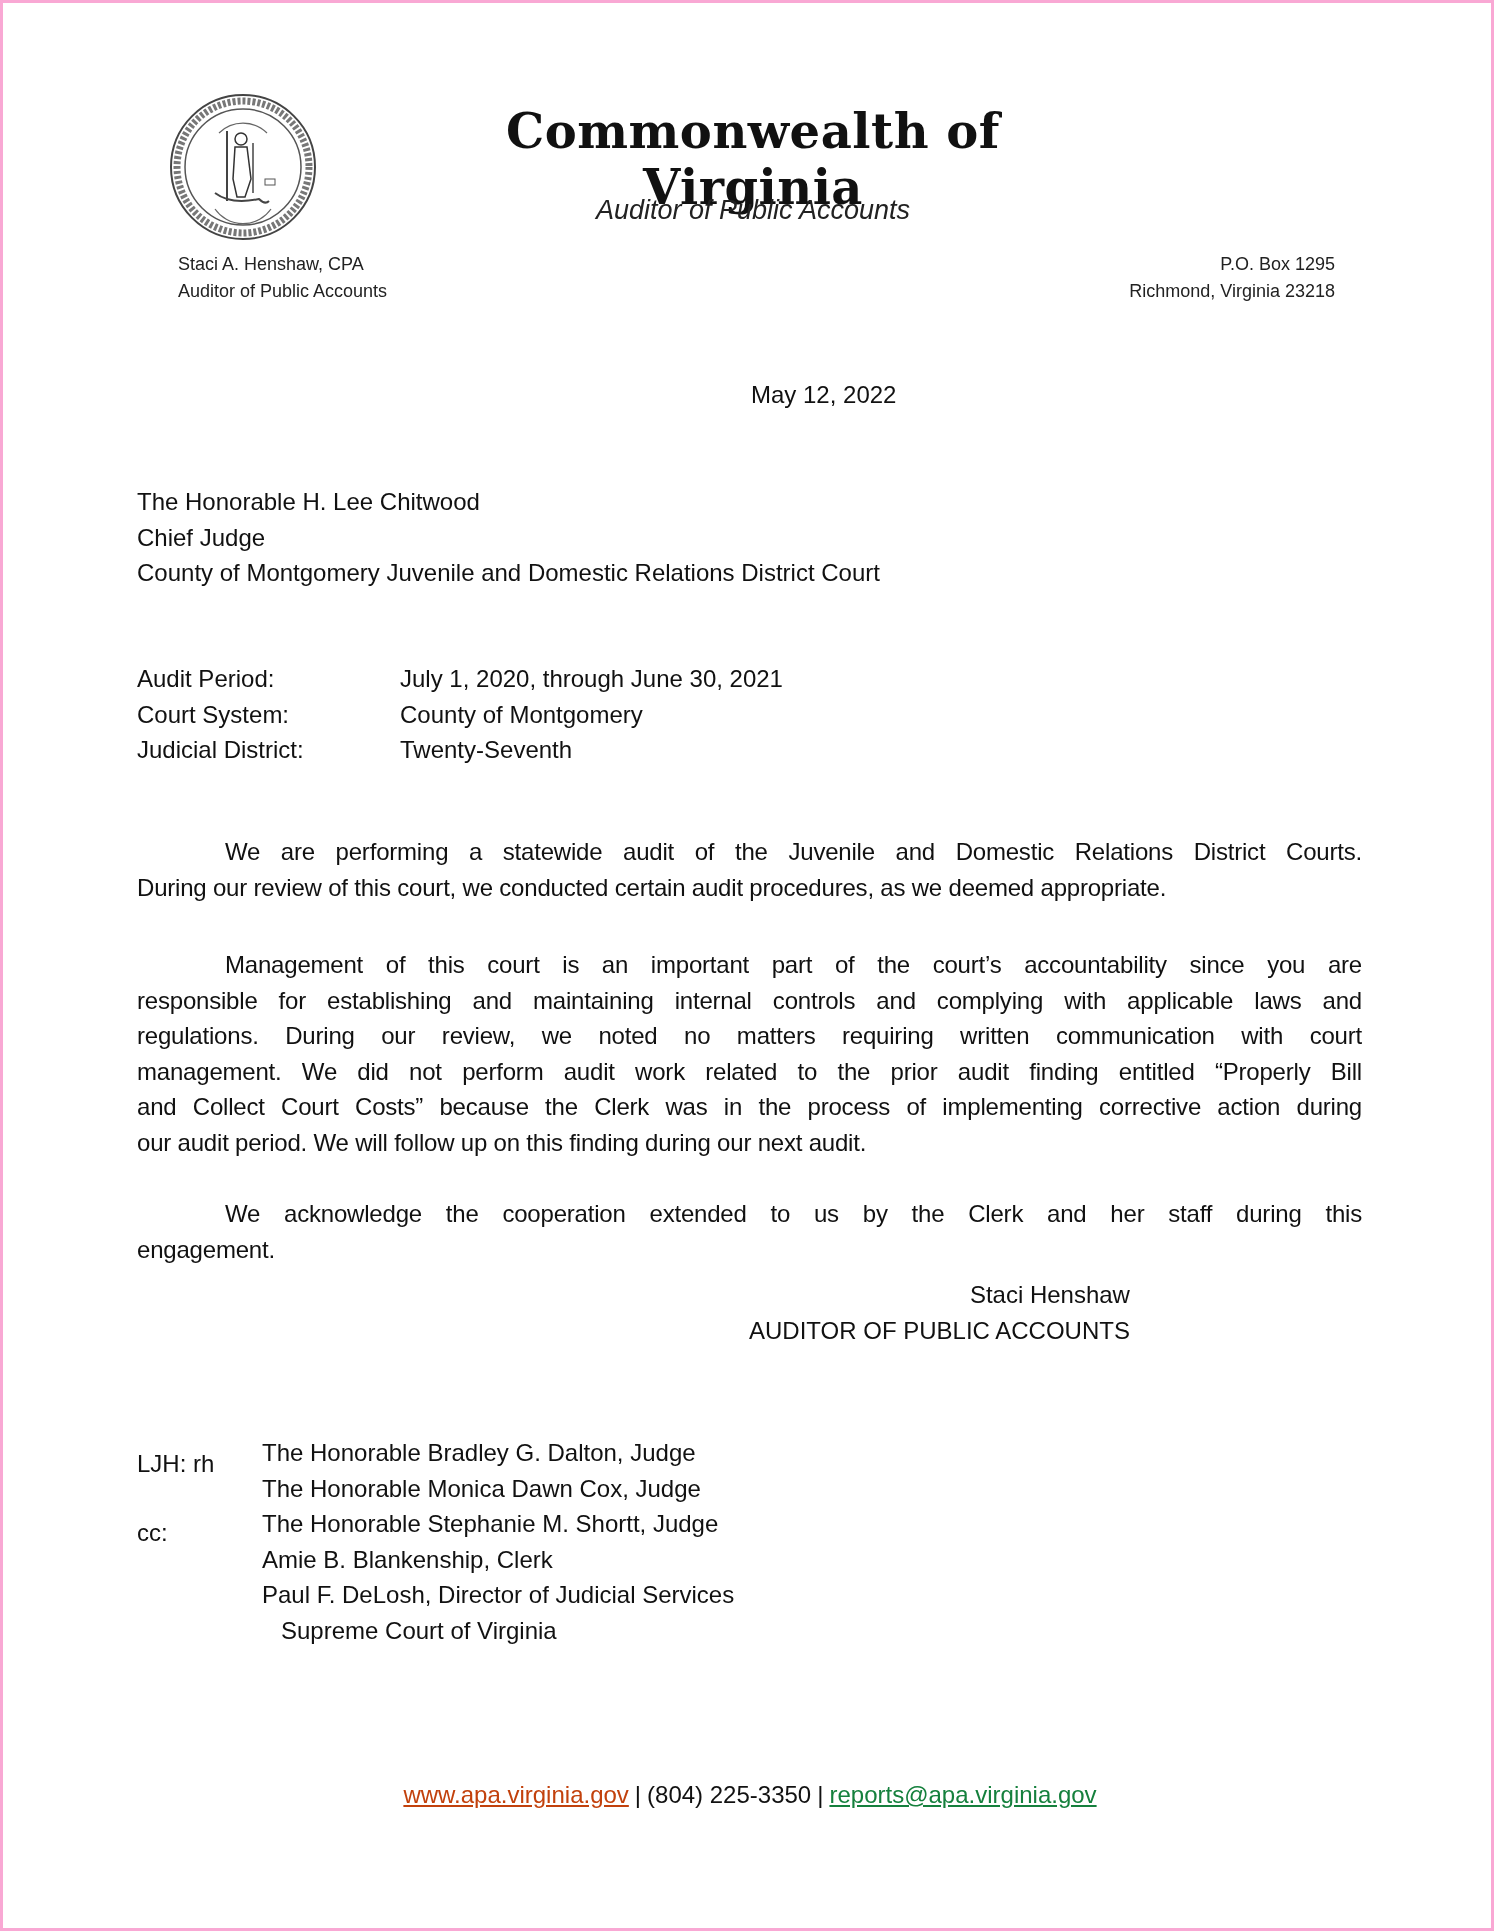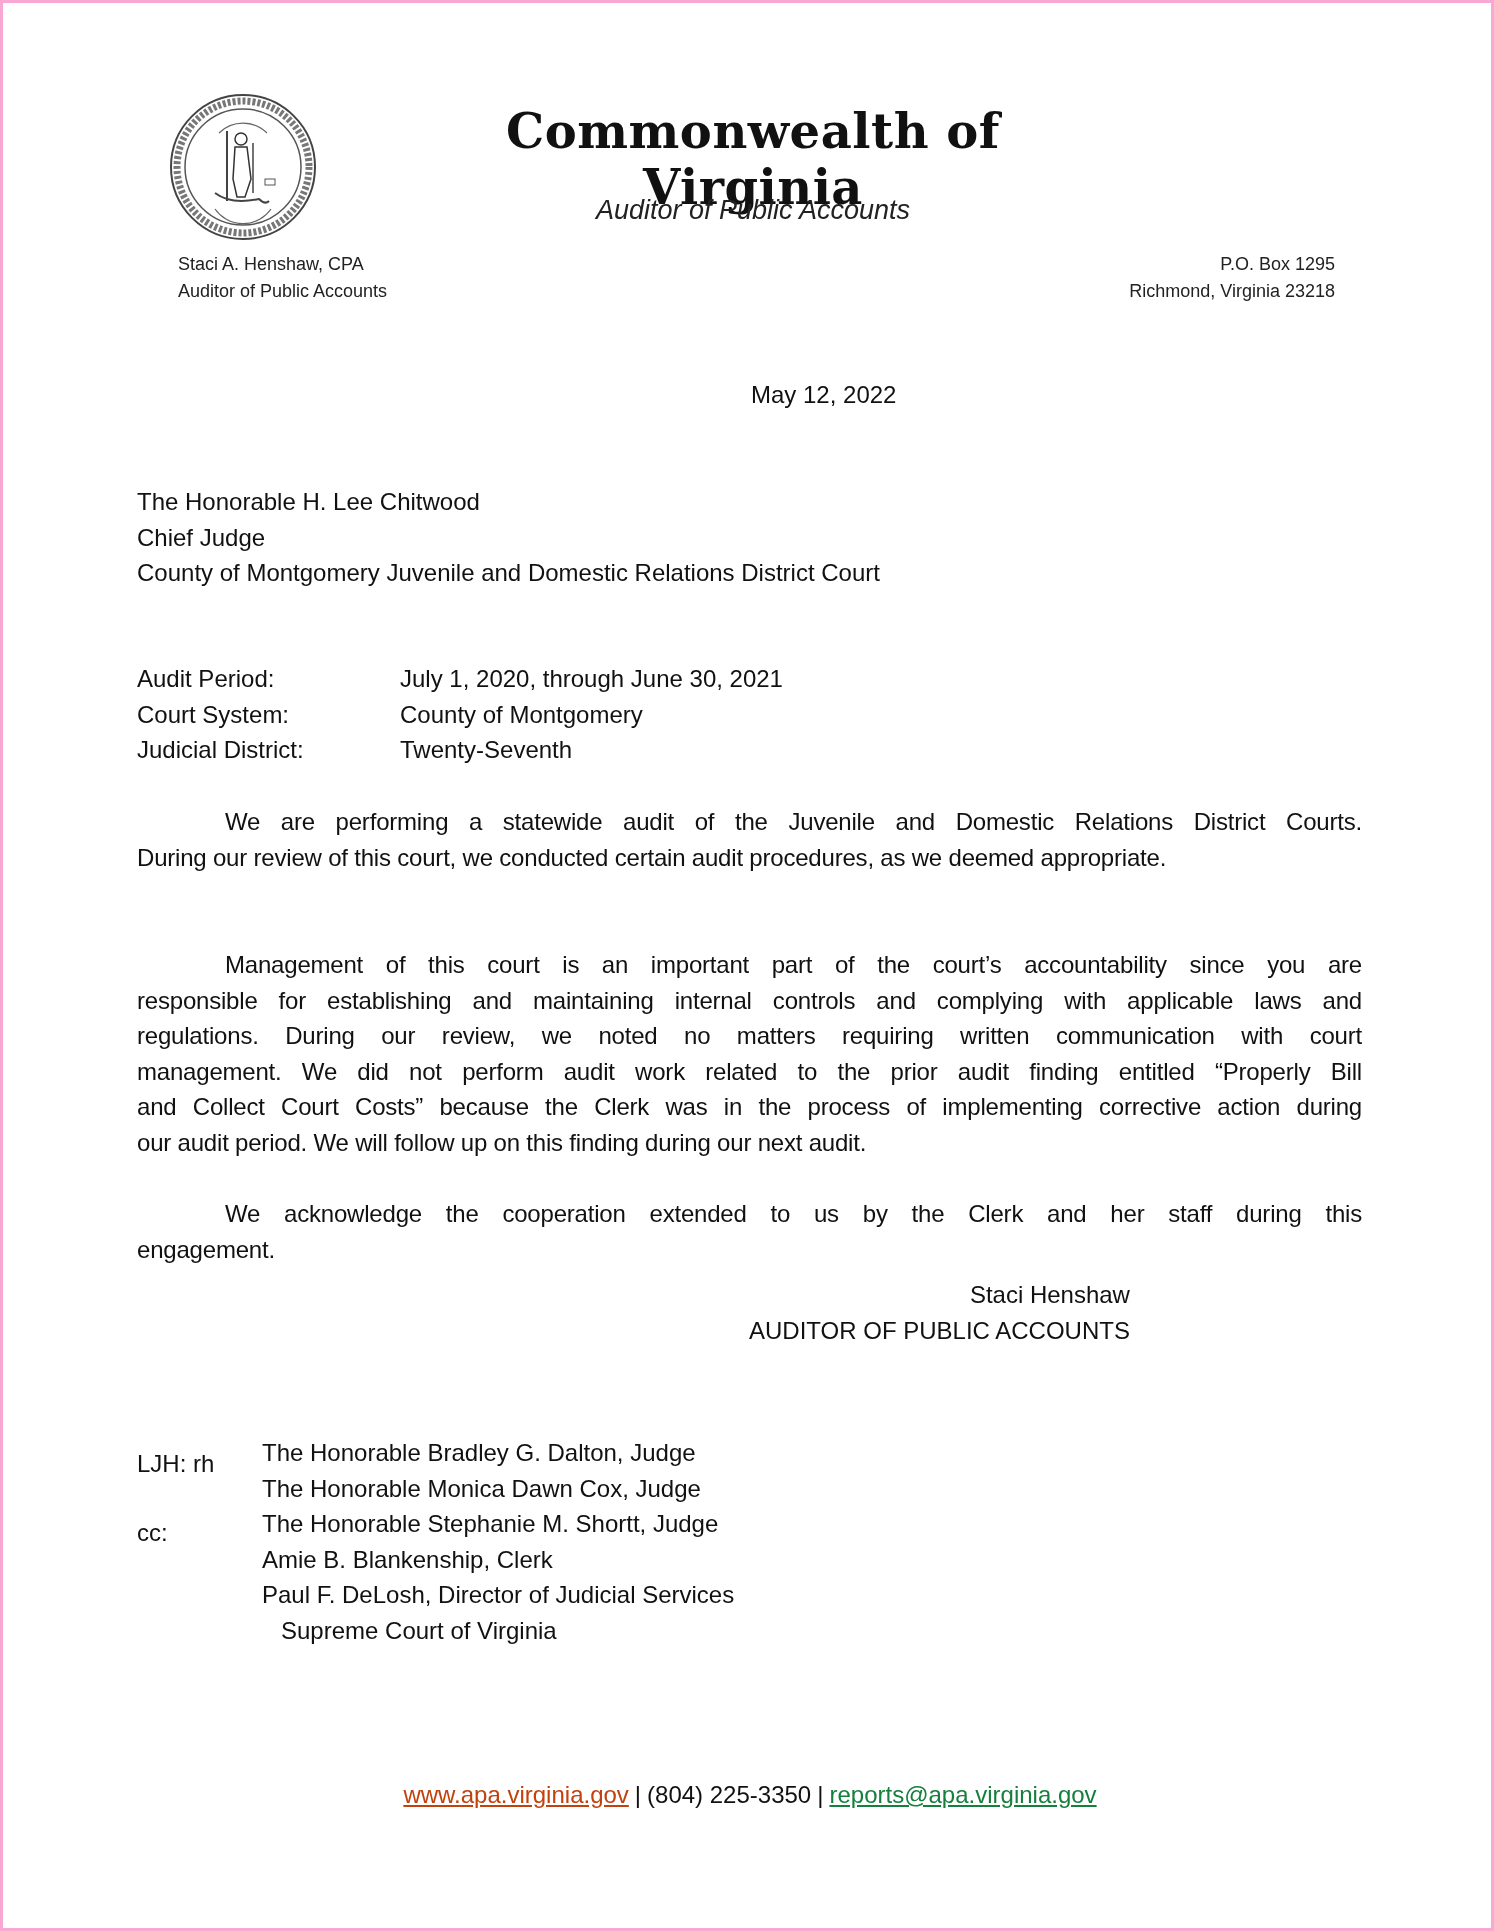--- a/index.html
+++ b/index.html
@@ -26,21 +26,21 @@
   .body-text { font-size: 24px; line-height: 35.6px; color: #111; }
   .date { left: 748px; top: 374px; }
   .addressee { left: 134px; top: 481px; }
   .audit { left: 134px; top: 658px; }
   .audit-row { display: flex; height: 35.6px; }
   .audit-label { width: 263px; }
   .para { position: absolute; left: 134px; width: 1225px; }
   .line { display: block; text-align: justify; text-align-last: justify; white-space: nowrap; height: 35.6px; letter-spacing: -0.2px; }
   .line.last { text-align-last: left; }
   .line.indent { padding-left: 88px; }
-  .p1 { top: 801px; }
+  .p1 { top: 831px; }
   .p2 { top: 944px; }
   .p3 { top: 1193px; }
   .sig { left: 746px; top: 1274px; text-align: right; }
   .initials { left: 134px; top: 1443px; }
   .cc-label { left: 134px; top: 1512px; }
   .cc-list { left: 222px; top: 1432px; margin-left: 37px; }
   .cc-sub { padding-left: 19px; }
   .footer {
     position: absolute; left: 0; width: 1494px; top: 1778px; text-align: center;
     font-size: 24px; color: #111;

